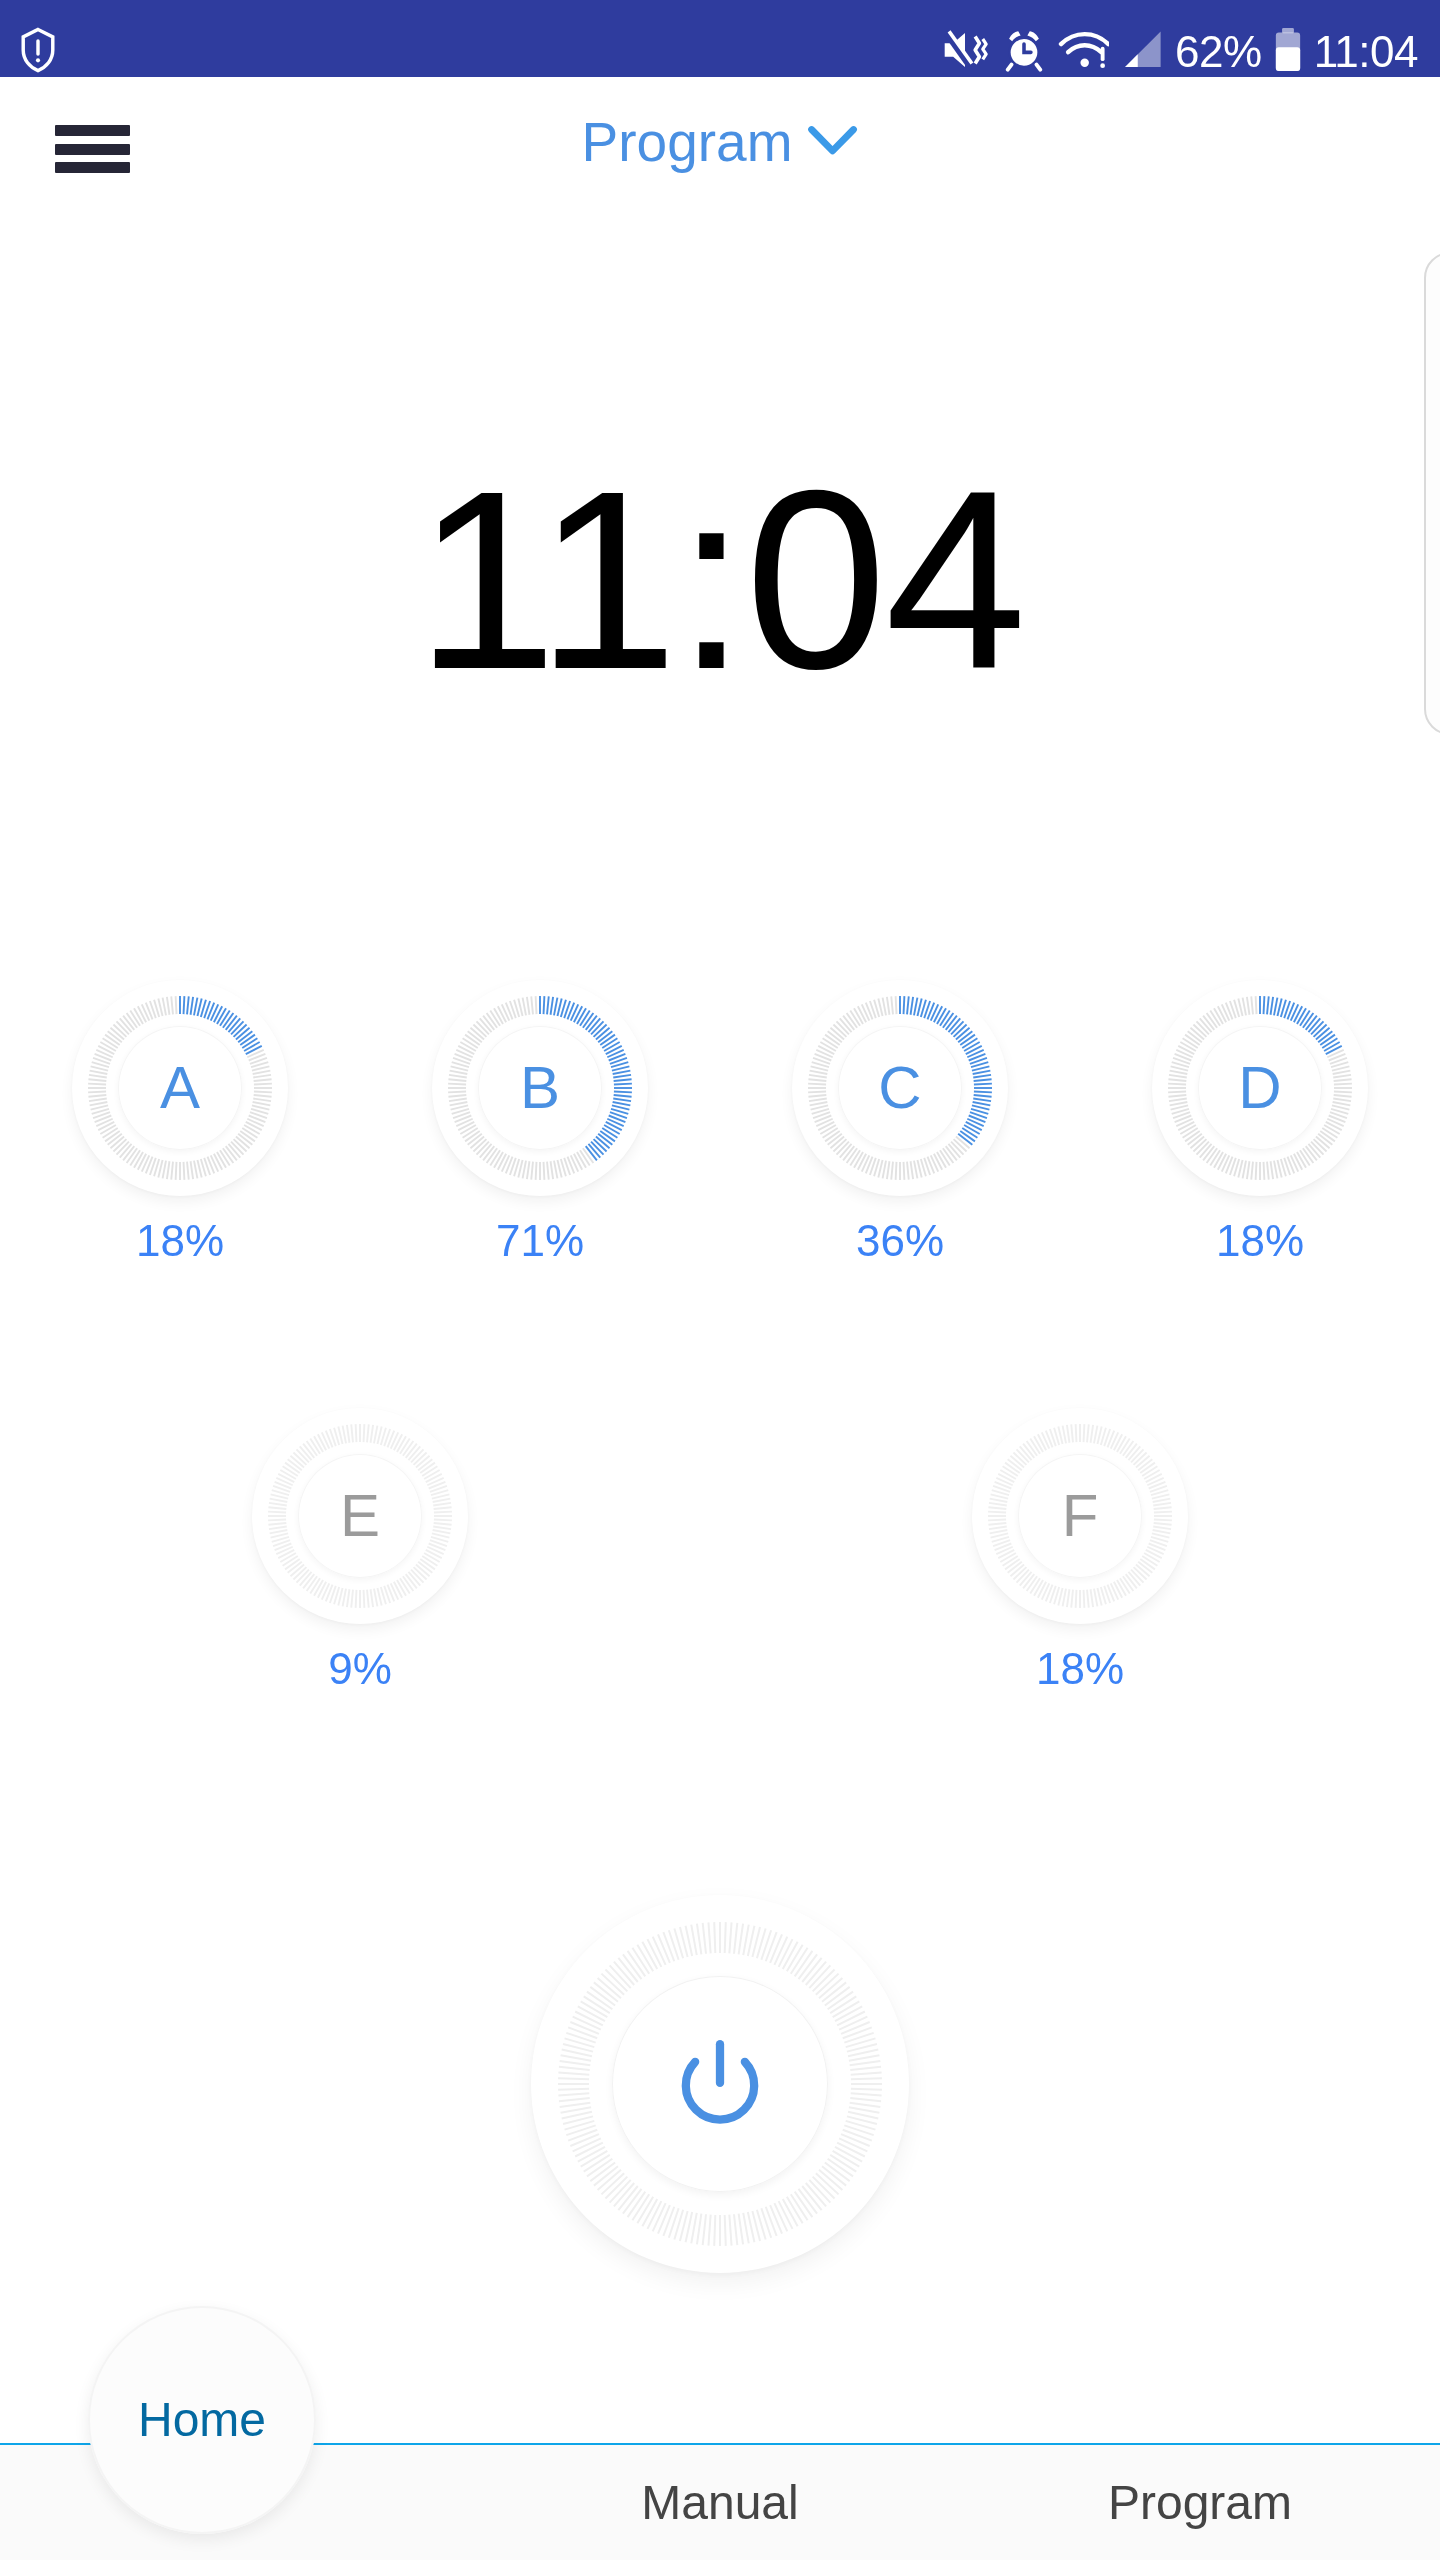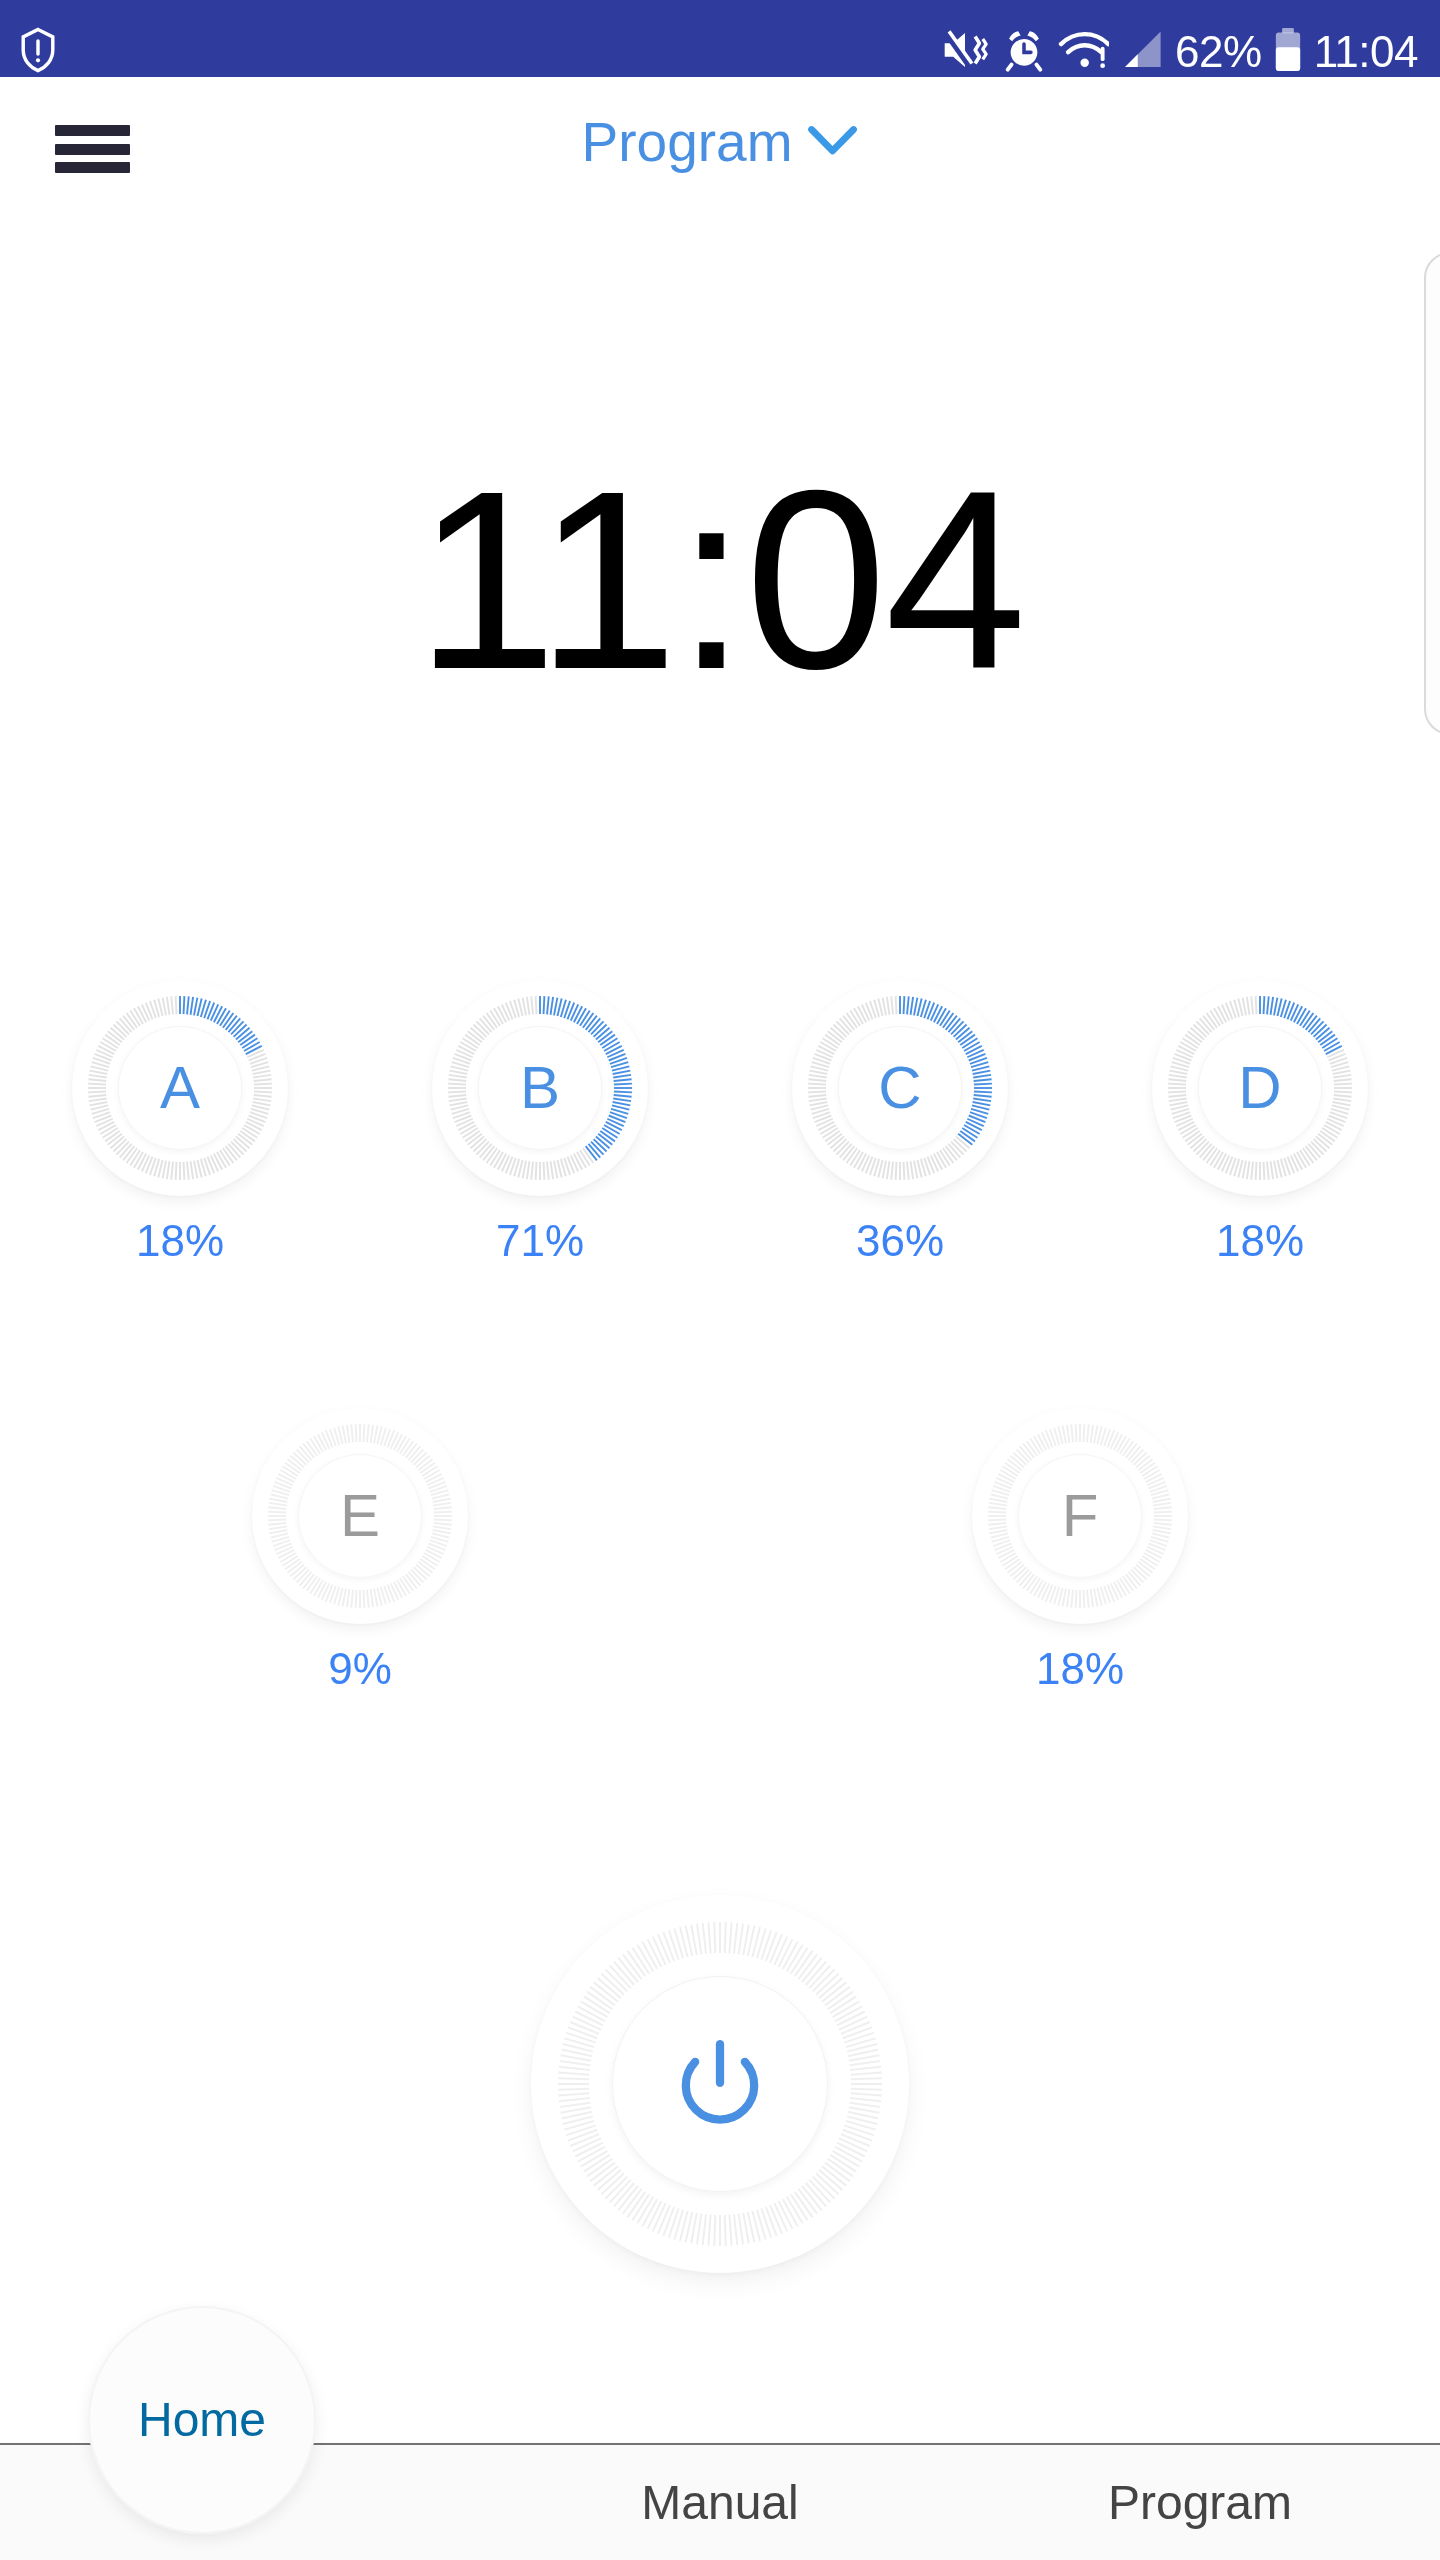--- a/index.html
+++ b/index.html
@@ -195,21 +195,21 @@
       0 3px 9px rgba(0,0,0,0.05);
     display:flex; align-items:center; justify-content:center;
   }
 
   
   .bottom-nav {
     position:absolute;
     left:0; bottom:0;
     width:1440px; height:117px;
     background:#fafafa;
-    border-top:2px solid #737373;
+    border-top:2px solid #0ea5e9;
     display:flex;
     align-items:center;
   }
   .nav-slot {
     flex:1 1 0;
     display:flex; align-items:center; justify-content:center;
     height:100%;
     cursor:pointer;
   }
   .nav-label {

